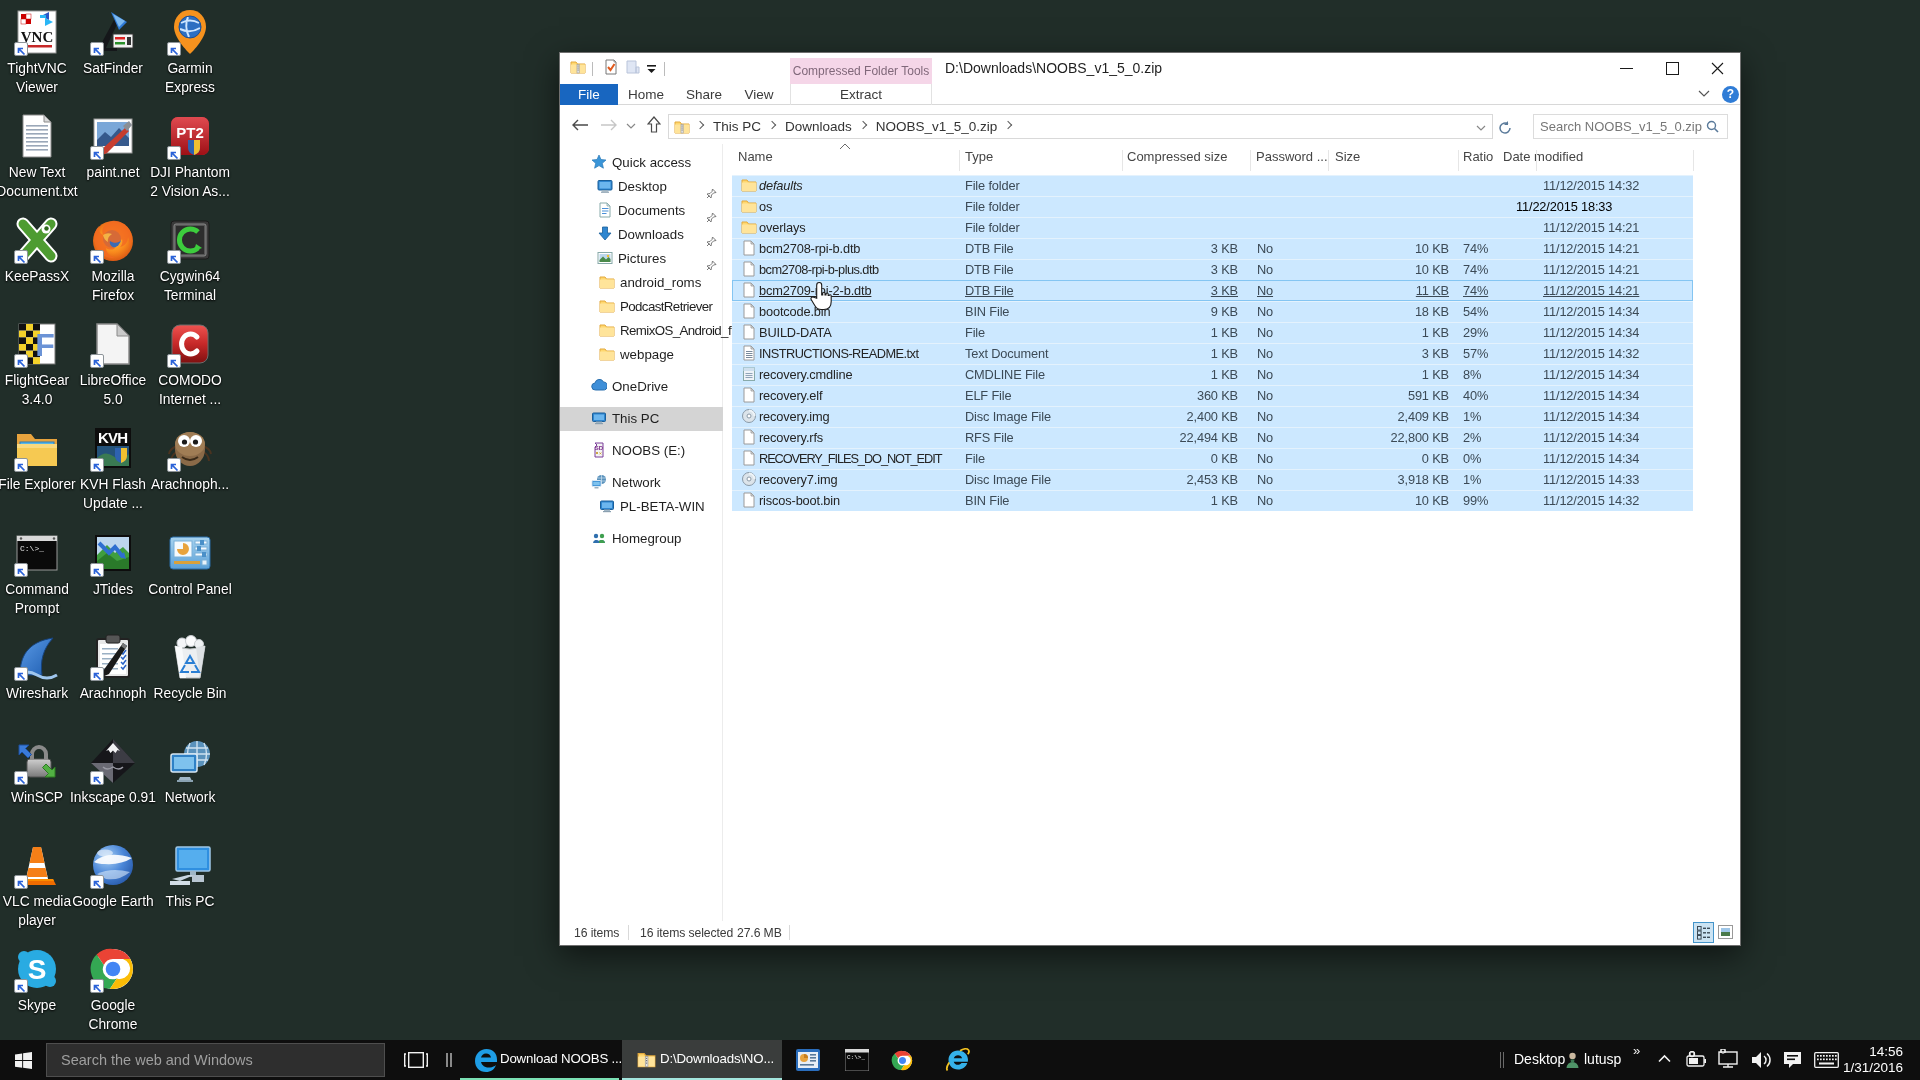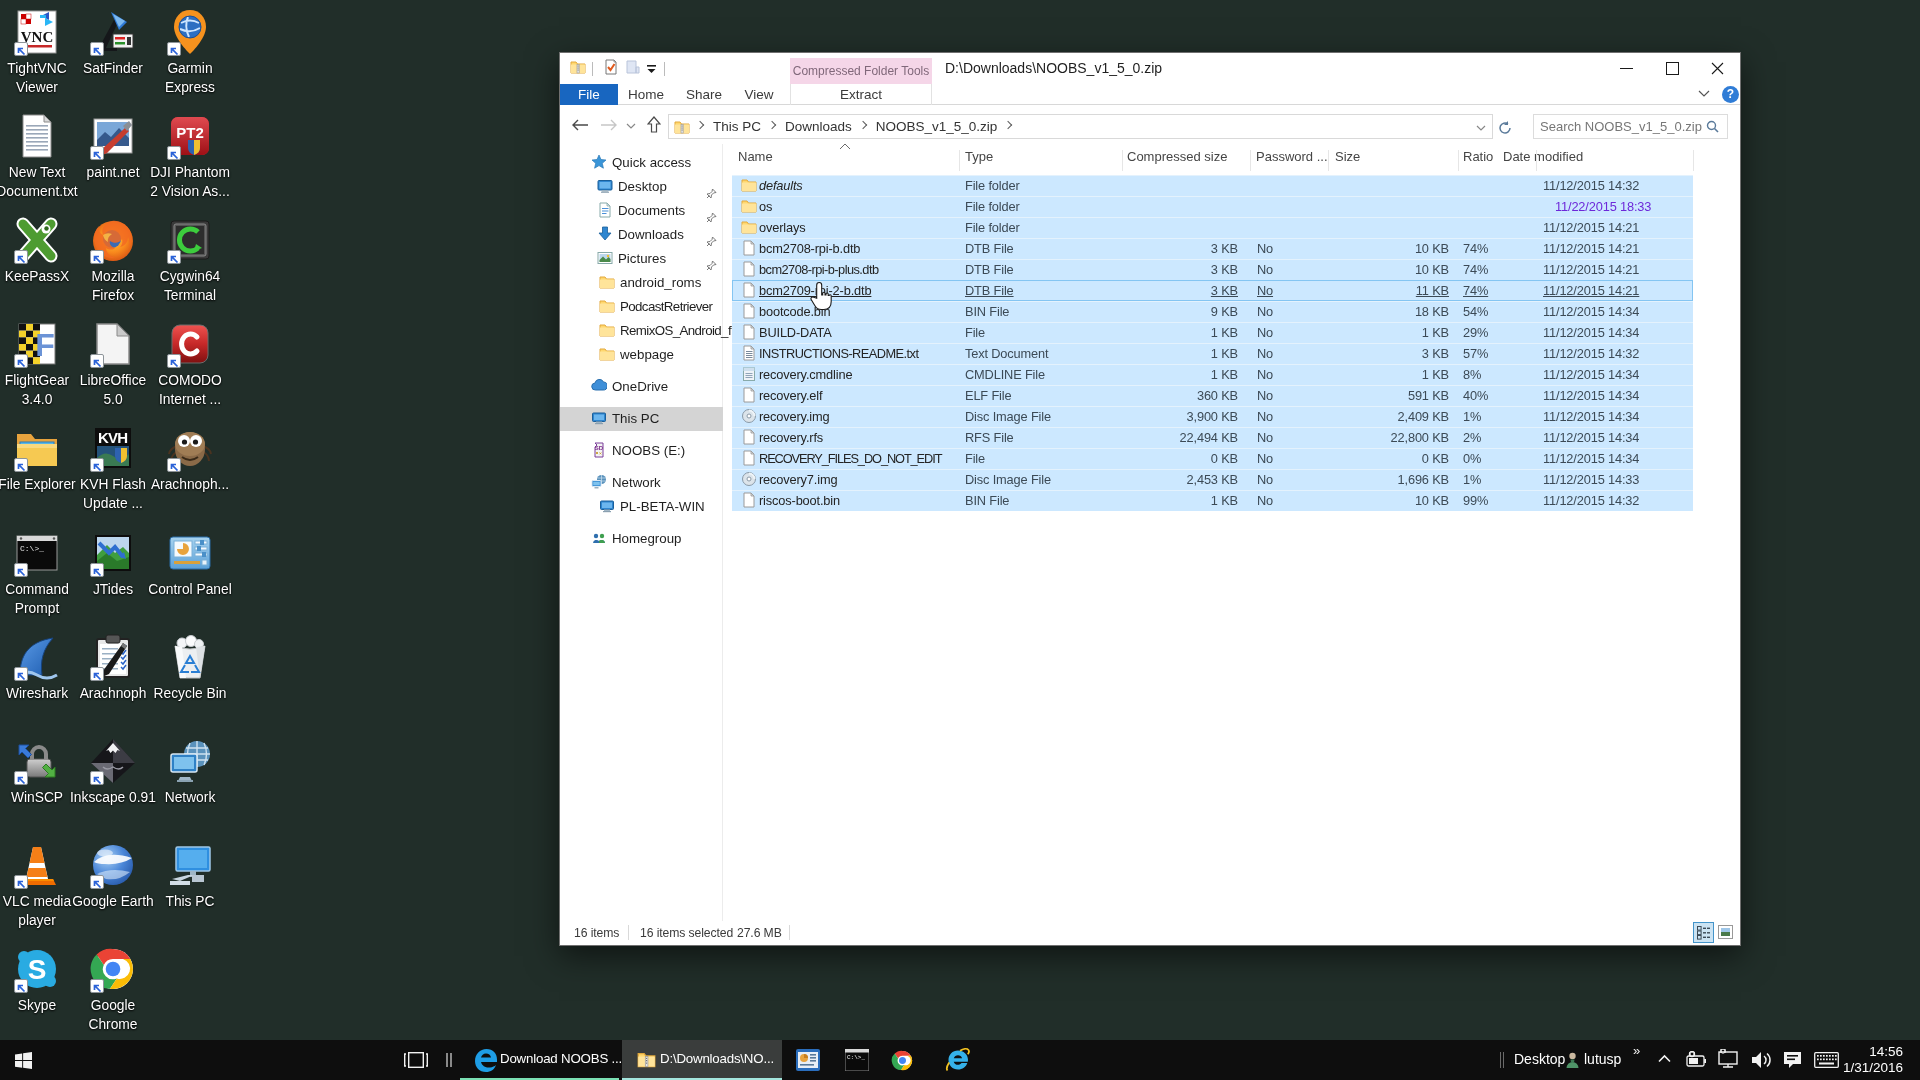--- a/index.html
+++ b/index.html
@@ -676,21 +676,21 @@
         <span class="c" style="left:9px;top:2px"><svg width="16" height="16" viewBox="0 0 16 16">
             <path d="M1 3 h5 l1.5 2 H15 v9 H1 Z" fill="#ffd76e" stroke="#e3a93c" stroke-width="1"></path>
             <path d="M1 5.5 h14 v8.5 H1 Z" fill="#ffe49a"></path>
           </svg></span>
         <span class="c" style="left:27px;">os</span>
         <span class="c" style="left:233px;color:#3c4a56">File folder</span>
         <span class="c num" style="left:416px;width:90px;color:#3c4a56"></span>
         <span class="c" style="left:525px;color:#3c4a56"></span>
         <span class="c num" style="left:617px;width:100px;color:#3c4a56"></span>
         <span class="c" style="left:731px;color:#3c4a56"></span>
-        <span class="c" style="left:823px;color:#6d28d9">11/22/2015 18:33</span>
+        <span class="c" style="left:784px;color:#000000">11/22/2015 18:33</span>
       </div>
 <div class="row" style="top:72.5px">
         <span class="c" style="left:9px;top:2px"><svg width="16" height="16" viewBox="0 0 16 16">
             <path d="M1 3 h5 l1.5 2 H15 v9 H1 Z" fill="#ffd76e" stroke="#e3a93c" stroke-width="1"></path>
             <path d="M1 5.5 h14 v8.5 H1 Z" fill="#ffe49a"></path>
           </svg></span>
         <span class="c" style="left:27px;">overlays</span>
         <span class="c" style="left:233px;color:#3c4a56">File folder</span>
         <span class="c num" style="left:416px;width:90px;color:#3c4a56"></span>
         <span class="c" style="left:525px;color:#3c4a56"></span>
@@ -810,21 +810,21 @@
         <span class="c" style="left:811px;color:#3c4a56">11/12/2015 14:34</span>
       </div>
 <div class="row" style="top:261.5px">
         <span class="c" style="left:9px;top:2px"><svg width="16" height="16" viewBox="0 0 16 16">
             <circle cx="8" cy="8" r="6.5" fill="#dce4ea" stroke="#8a9aa8"></circle>
             <circle cx="8" cy="8" r="2" fill="#fff" stroke="#8a9aa8"></circle>
             <path d="M8 1.5 a6.5 6.5 0 0 1 6.5 6.5 h-2 a4.5 4.5 0 0 0 -4.5 -4.5 Z" fill="#eef4f8"></path>
           </svg></span>
         <span class="c" style="left:27px;">recovery.img</span>
         <span class="c" style="left:233px;color:#3c4a56">Disc Image File</span>
-        <span class="c num" style="left:416px;width:90px;color:#3c4a56">3,900 KB</span>
+        <span class="c num" style="left:416px;width:90px;color:#3c4a56">2,400 KB</span>
         <span class="c" style="left:525px;color:#3c4a56">No</span>
         <span class="c num" style="left:617px;width:100px;color:#3c4a56">2,409 KB</span>
         <span class="c" style="left:731px;color:#3c4a56">1%</span>
         <span class="c" style="left:811px;color:#3c4a56">11/12/2015 14:34</span>
       </div>
 <div class="row" style="top:282.5px">
         <span class="c" style="left:9px;top:2px"><svg width="16" height="16" viewBox="0 0 16 16">
             <path d="M3 1 h7 l3 3 v11 H3 Z" fill="#fff" stroke="#9a9a9a"></path>
             <path d="M10 1 l3 3 h-3 Z" fill="#d9d9d9" stroke="#9a9a9a" stroke-width=".8"></path>
           </svg></span>
@@ -852,21 +852,21 @@
 <div class="row" style="top:324.5px">
         <span class="c" style="left:9px;top:2px"><svg width="16" height="16" viewBox="0 0 16 16">
             <circle cx="8" cy="8" r="6.5" fill="#dce4ea" stroke="#8a9aa8"></circle>
             <circle cx="8" cy="8" r="2" fill="#fff" stroke="#8a9aa8"></circle>
             <path d="M8 1.5 a6.5 6.5 0 0 1 6.5 6.5 h-2 a4.5 4.5 0 0 0 -4.5 -4.5 Z" fill="#eef4f8"></path>
           </svg></span>
         <span class="c" style="left:27px;">recovery7.img</span>
         <span class="c" style="left:233px;color:#3c4a56">Disc Image File</span>
         <span class="c num" style="left:416px;width:90px;color:#3c4a56">2,453 KB</span>
         <span class="c" style="left:525px;color:#3c4a56">No</span>
-        <span class="c num" style="left:617px;width:100px;color:#3c4a56">1,696 KB</span>
+        <span class="c num" style="left:617px;width:100px;color:#3c4a56">3,918 KB</span>
         <span class="c" style="left:731px;color:#3c4a56">1%</span>
         <span class="c" style="left:811px;color:#3c4a56">11/12/2015 14:33</span>
       </div>
 <div class="row" style="top:345.5px">
         <span class="c" style="left:9px;top:2px"><svg width="16" height="16" viewBox="0 0 16 16">
             <path d="M3 1 h7 l3 3 v11 H3 Z" fill="#fff" stroke="#9a9a9a"></path>
             <path d="M10 1 l3 3 h-3 Z" fill="#d9d9d9" stroke="#9a9a9a" stroke-width=".8"></path>
           </svg></span>
         <span class="c" style="left:27px;">riscos-boot.bin</span>
         <span class="c" style="left:233px;color:#3c4a56">BIN File</span>
@@ -903,20 +903,21 @@
       </div>
     </div>
   </div>
 <svg class="abs" style="left:810px;top:281px" width="26" height="34" viewBox="0 0 26 34">
     <path d="M9.2 1.5 C10.8 1.5 11.7 2.6 11.7 4.2 V14 H12.7 V12.3 C12.7 10.9 15 10.9 15 12.3 V14 H16 V13 C16 11.6 18.2 11.6 18.2 13 V14.5 H19.2 C19.2 13.3 21.2 13.4 21.2 14.9 V20.5 C21.2 25.5 18.3 28.5 13.8 28.5 H11.2 C8.4 28.5 6.5 27.3 5.1 25 L1.3 18.8 C0.4 17.3 1.5 15.7 3.1 16.1 L6.7 17.3 V4.2 C6.7 2.6 7.6 1.5 9.2 1.5 Z" fill="#fff" stroke="#1a1a1a" stroke-width="1.1"></path>
   </svg>
 <div id="tb">
     <svg class="tico" style="left:15px;top:12px" width="17" height="17" viewBox="0 0 18 18">
       <path d="M0 2.6 L7.6 1.5 V8.5 H0 Z M8.6 1.35 L18 0 V8.5 H8.6 Z M0 9.6 H7.6 V16.6 L0 15.5 Z M8.6 9.6 H18 V18 L8.6 16.7 Z" fill="#f2f2f2"></path>
     </svg>
+    <div id="tsearch">Search the web and Windows</div>
     <svg class="tico" style="left:404px;top:12px" width="24" height="16" viewBox="0 0 24 16">
       <rect x="4.7" y="0.7" width="14.6" height="14.6" fill="none" stroke="#f2f2f2" stroke-width="1.4"></rect>
       <path d="M2 2 H0.7 V14 H2 M22 2 h1.3 V14 H22" stroke="#f2f2f2" stroke-width="1.4" fill="none"></path>
     </svg>
     <div class="abs" style="left:446px;top:13px;width:1.5px;height:14px;background:#8a8a8a"></div>
     <div class="abs" style="left:450px;top:13px;width:1.5px;height:14px;background:#8a8a8a"></div>
     <div class="tbtn" style="left:460px;width:159px;border-bottom:2px solid #7be0b4">
       <svg class="tico" style="left:13px;top:7px" width="26" height="26" viewBox="0 0 26 26">
         <path d="M2 14 C2 7 7 2 13.5 2 C20 2 24 6.5 24 12.5 L24 15 L8 15 C9 19 13 21 17 20.5 C19.5 20.2 21.5 19.3 23 18 C21.5 22.5 17.8 25 13 25 C6.5 25 2 20.5 2 14 Z M8 10.5 L18 10.5 C17.5 8 15.7 6.5 13 6.5 C10.3 6.5 8.6 8.2 8 10.5 Z" fill="#1e9de6"></path>
       </svg>

